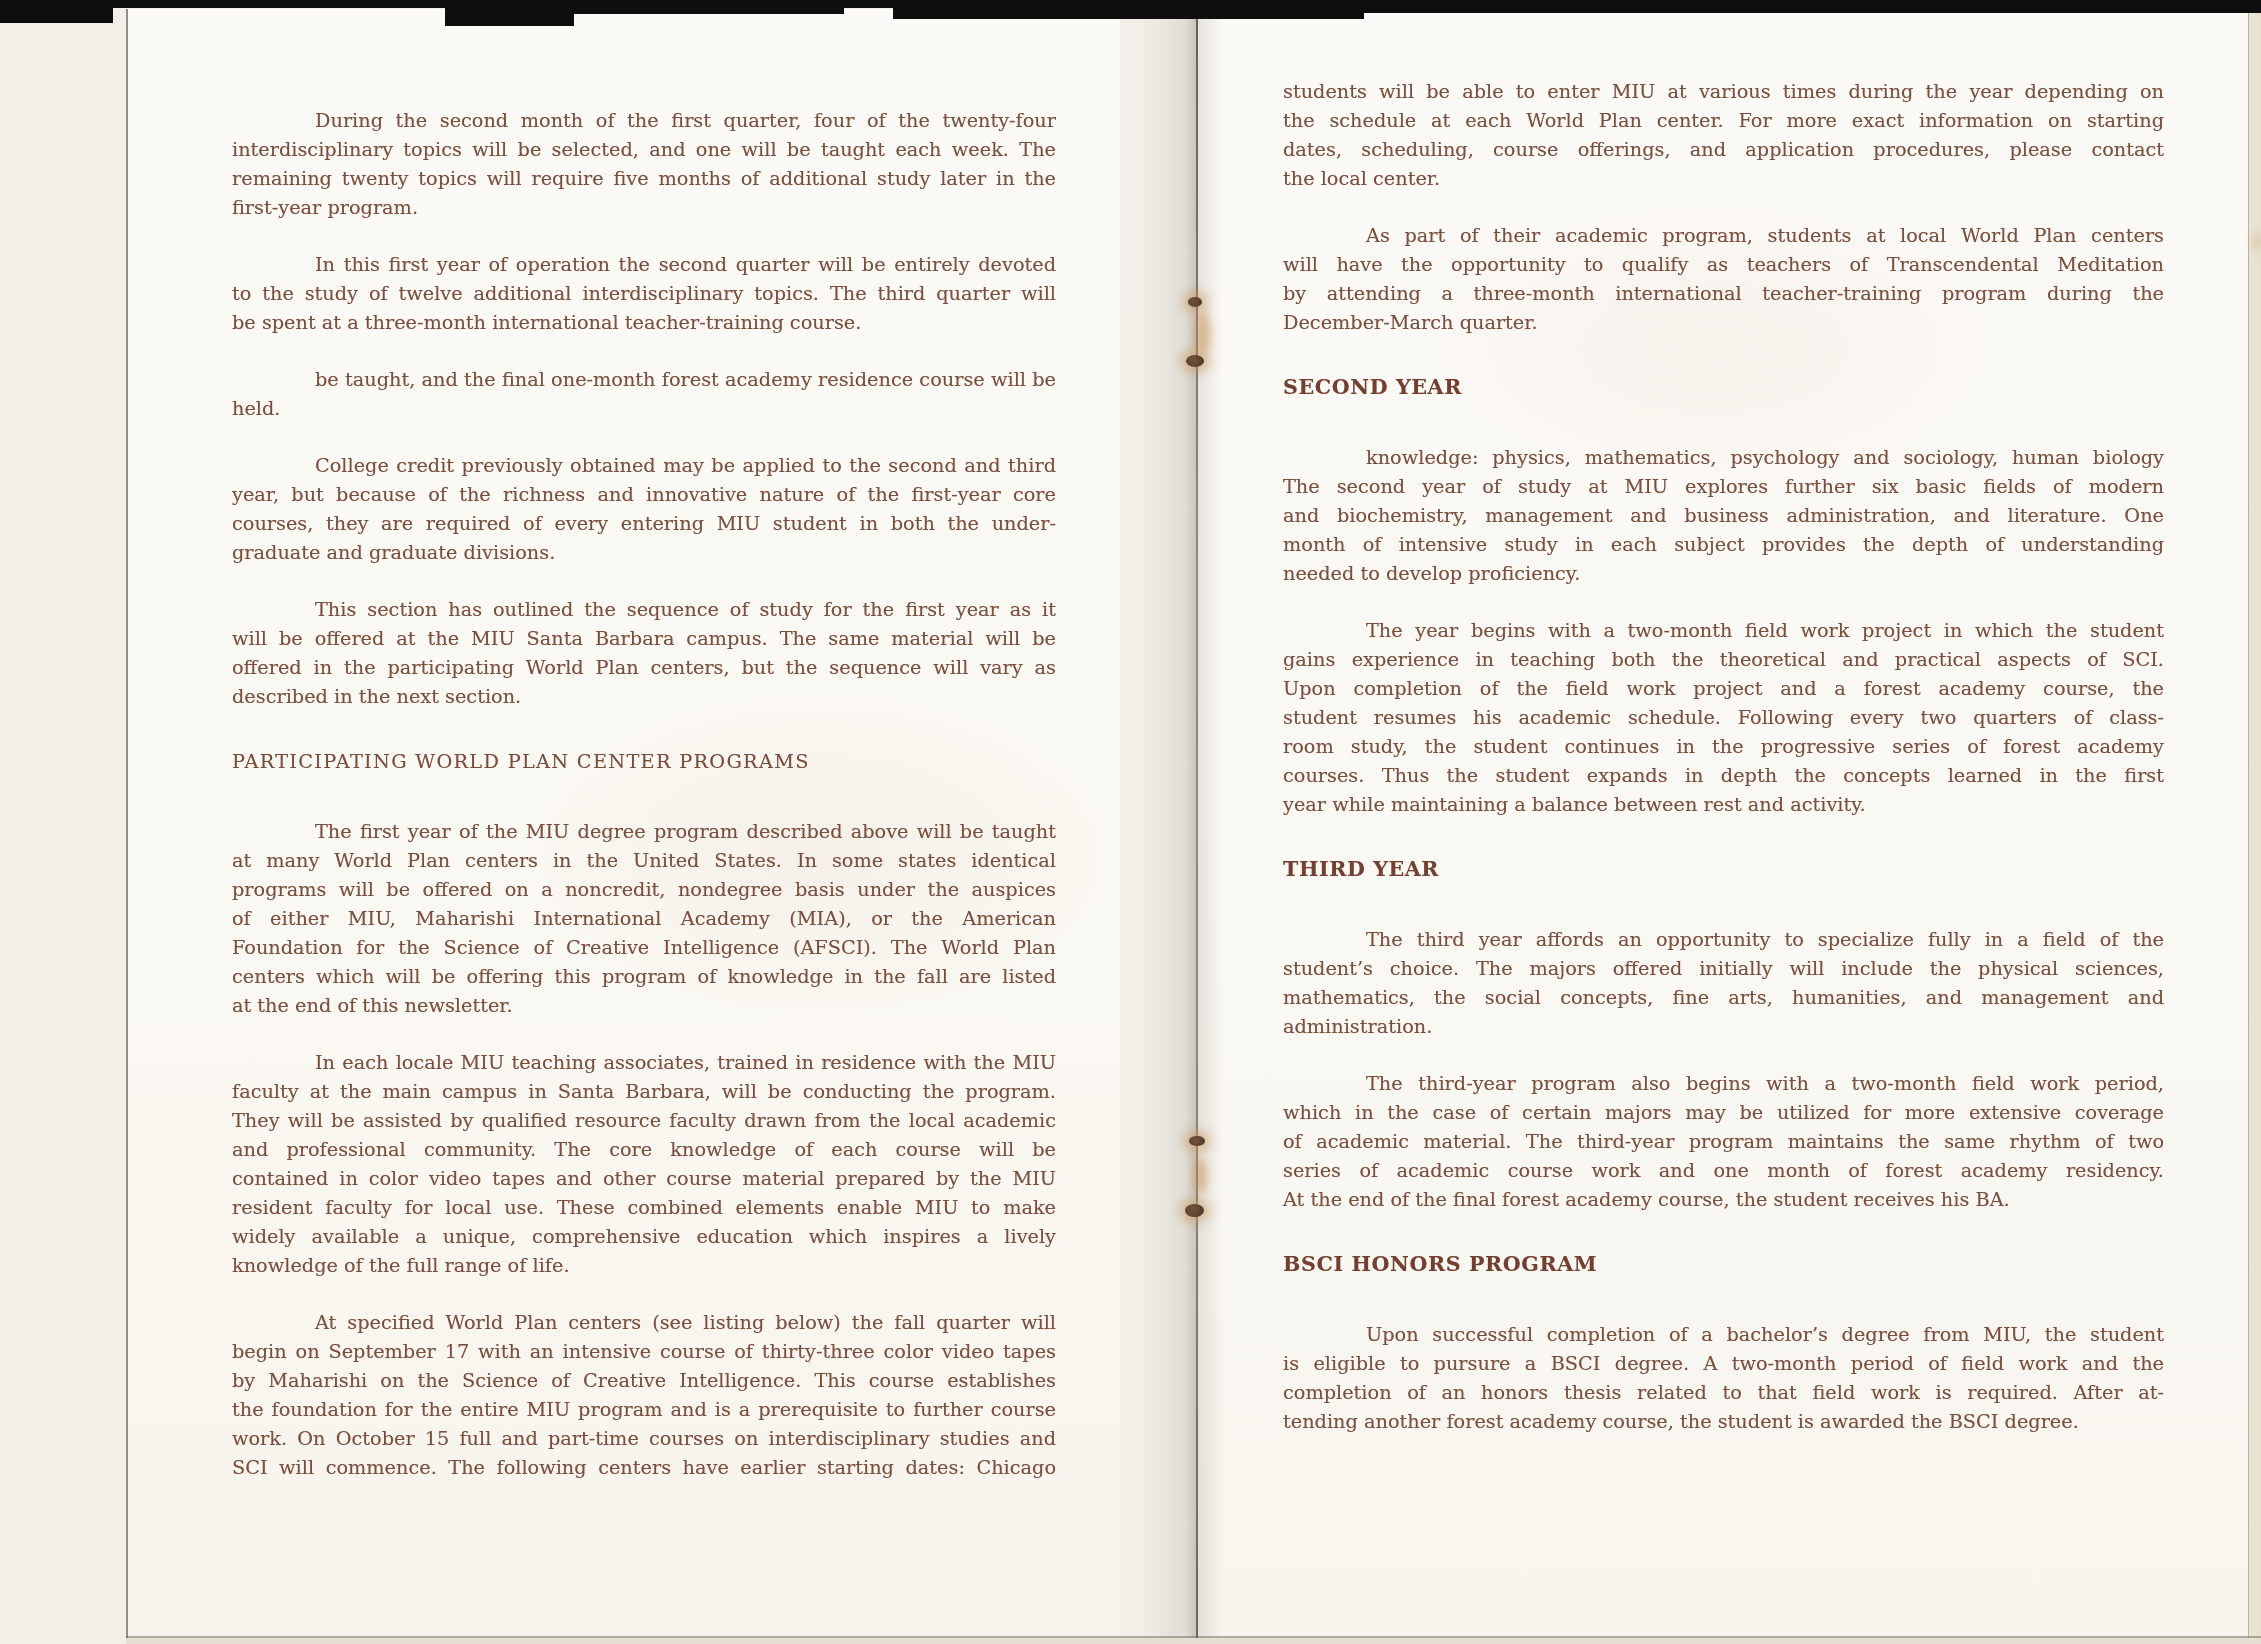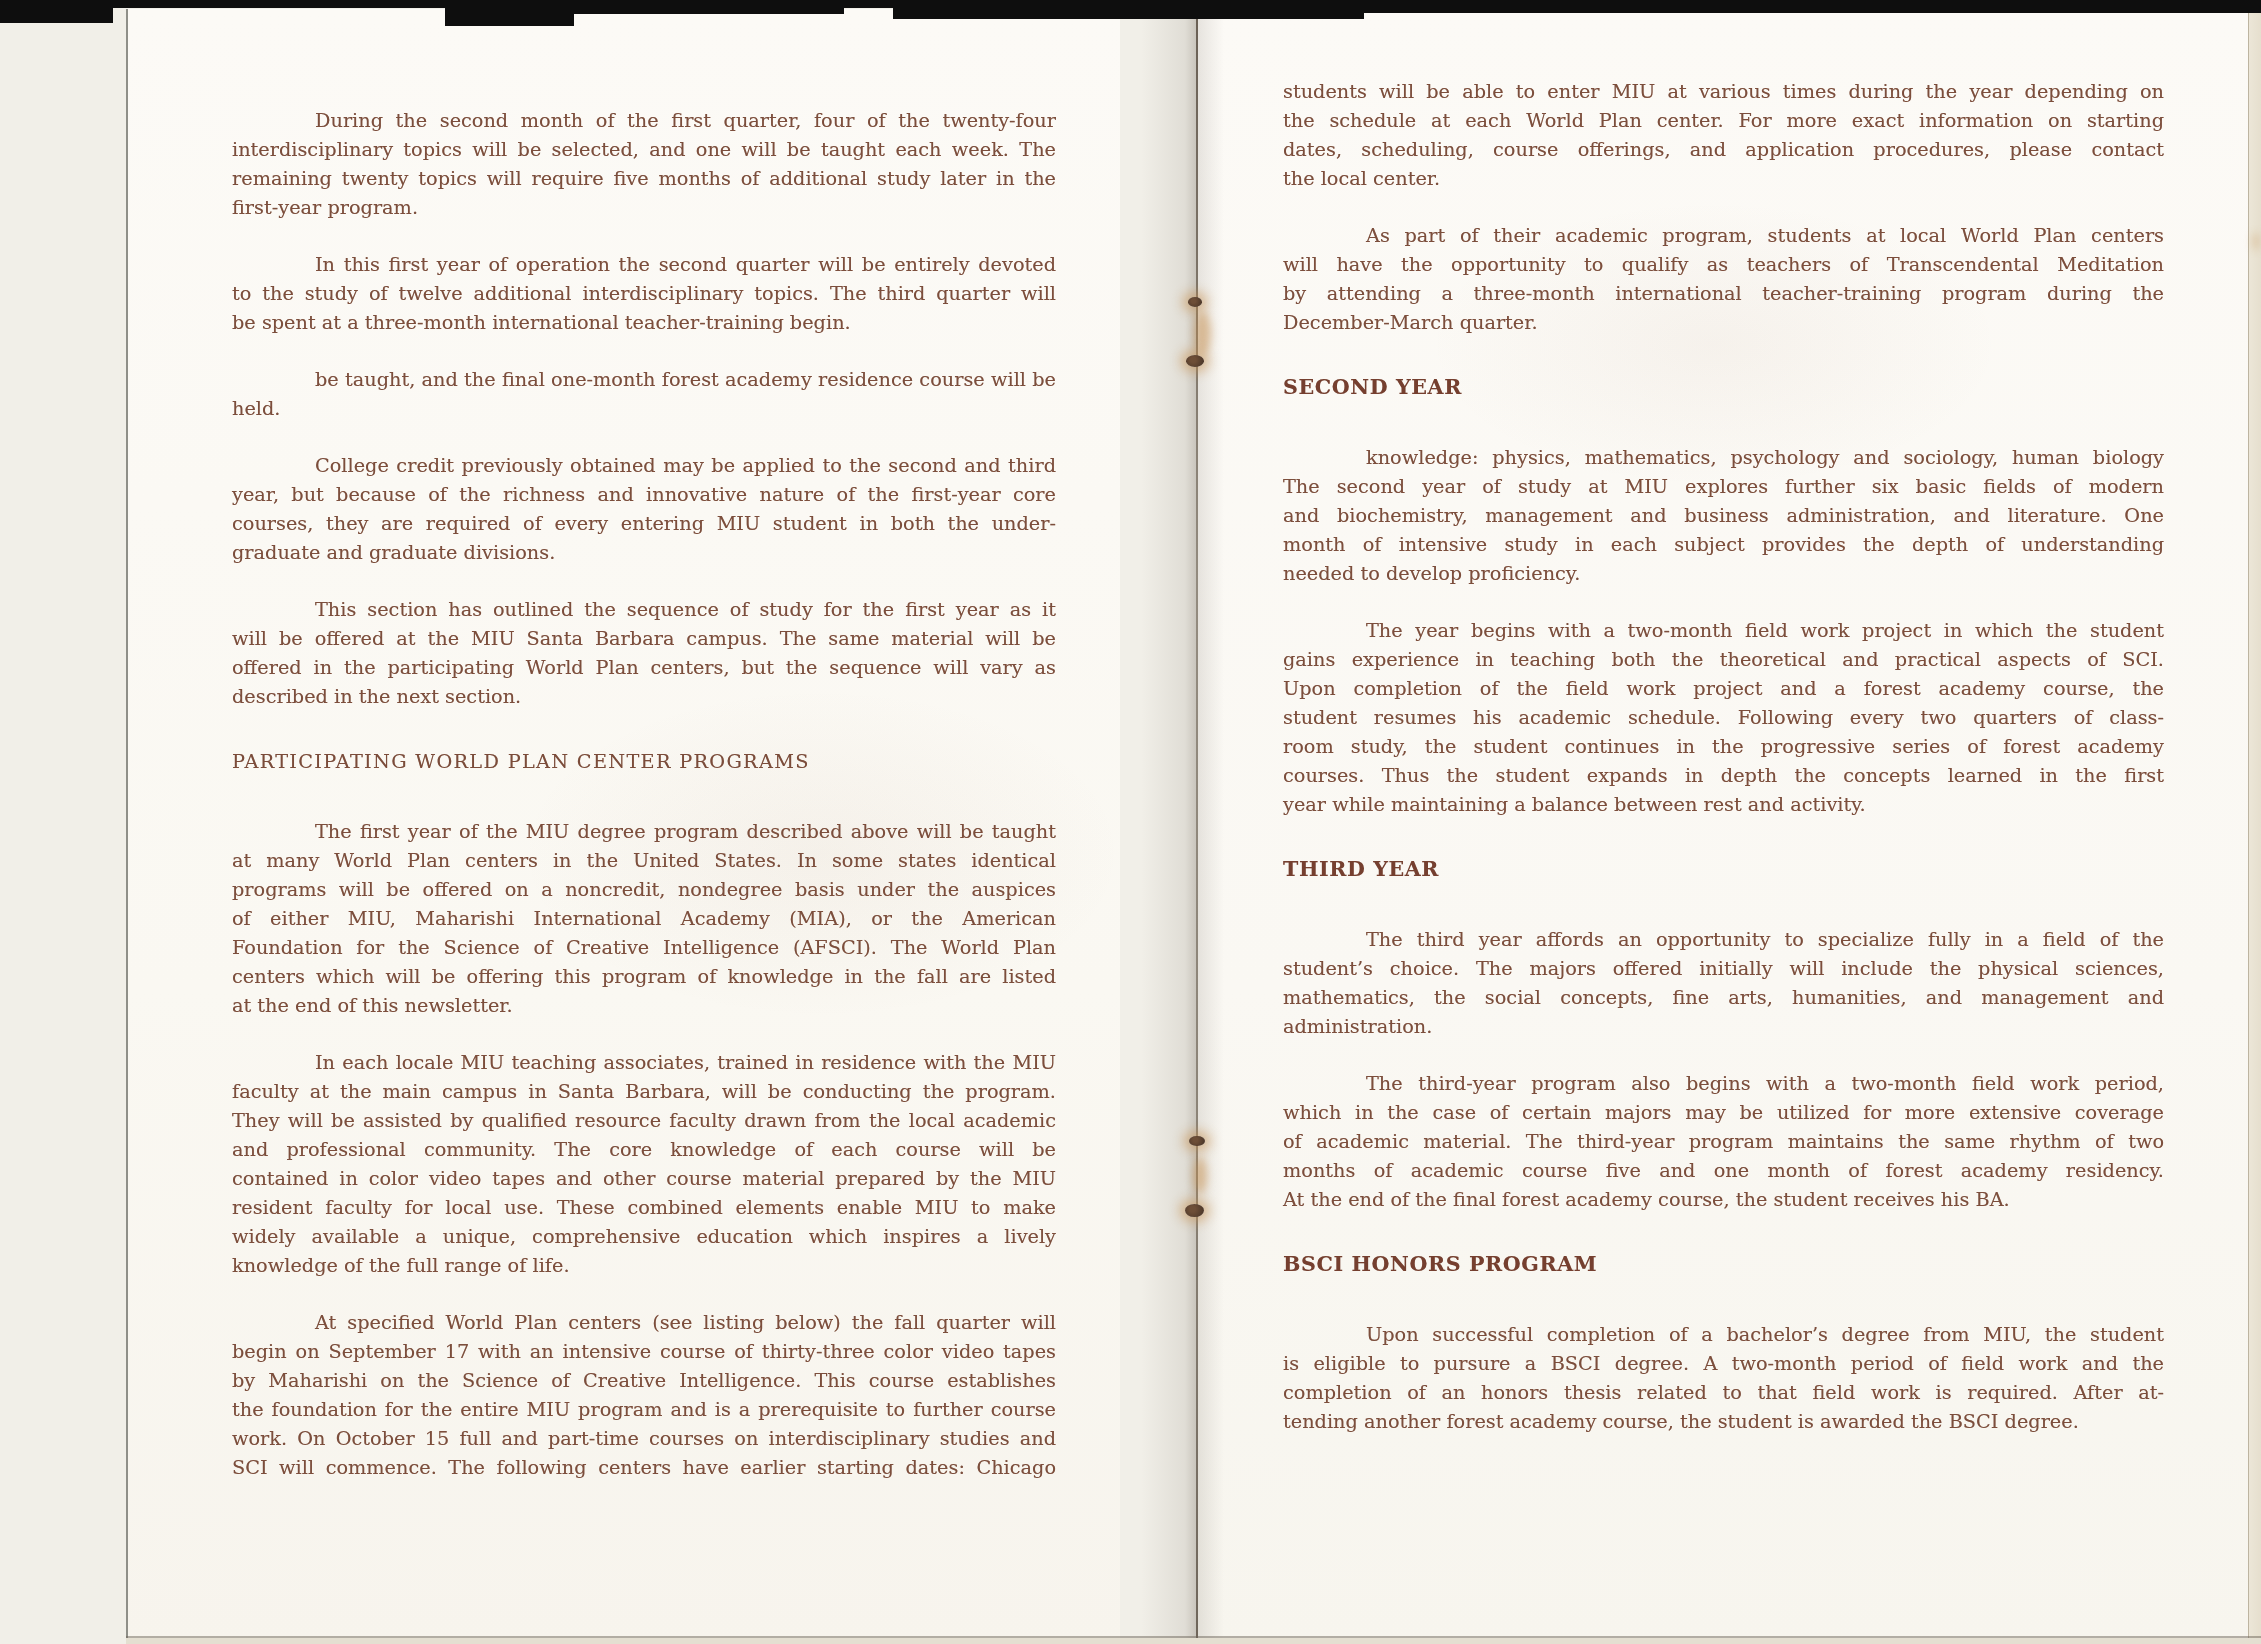--- a/index.html
+++ b/index.html
@@ -65,21 +65,21 @@
     <div class="text-block tb-left">
         <div class="para">
           <div class="line">During the second month of the first quarter, four of the twenty-four</div>
           <div class="line">interdisciplinary topics will be selected, and one will be taught each week. The</div>
           <div class="line">remaining twenty topics will require five months of additional study later in the</div>
           <div class="line last">first-year program.</div>
         </div>
         <div class="para">
           <div class="line">In this first year of operation the second quarter will be entirely devoted</div>
           <div class="line">to the study of twelve additional interdisciplinary topics. The third quarter will</div>
-          <div class="line last">be spent at a three-month international teacher-training begin.</div>
+          <div class="line last">be spent at a three-month international teacher-training course.</div>
         </div>
         <div class="para">
           <div class="line last">be taught, and the final one-month forest academy residence course will be held.</div>
         </div>
         <div class="para">
           <div class="line">College credit previously obtained may be applied to the second and third</div>
           <div class="line">year, but because of the richness and innovative nature of the first-year core</div>
           <div class="line">courses, they are required of every entering MIU student in both the under-</div>
           <div class="line last">graduate and graduate divisions.</div>
         </div>
@@ -155,21 +155,21 @@
         <div class="para">
           <div class="line">The third year affords an opportunity to specialize fully in a field of the</div>
           <div class="line">student’s choice. The majors offered initially will include the physical sciences,</div>
           <div class="line">mathematics, the social concepts, fine arts, humanities, and management and</div>
           <div class="line last">administration.</div>
         </div>
         <div class="para">
           <div class="line">The third-year program also begins with a two-month field work period,</div>
           <div class="line">which in the case of certain majors may be utilized for more extensive coverage</div>
           <div class="line">of academic material. The third-year program maintains the same rhythm of two</div>
-          <div class="line">months of academic course five and one month of forest academy residency.</div>
+          <div class="line">series of academic course work and one month of forest academy residency.</div>
           <div class="line last">At the end of the final forest academy course, the student receives his BA.</div>
         </div>
         <div class="heading h-bold">BSCI HONORS PROGRAM</div>
         <div class="para">
           <div class="line">Upon successful completion of a bachelor’s degree from MIU, the student</div>
           <div class="line">is eligible to pursure a BSCI degree. A two-month period of field work and the</div>
           <div class="line">completion of an honors thesis related to that field work is required. After at-</div>
           <div class="line last">tending another forest academy course, the student is awarded the BSCI degree.</div>
         </div>
       </div>

